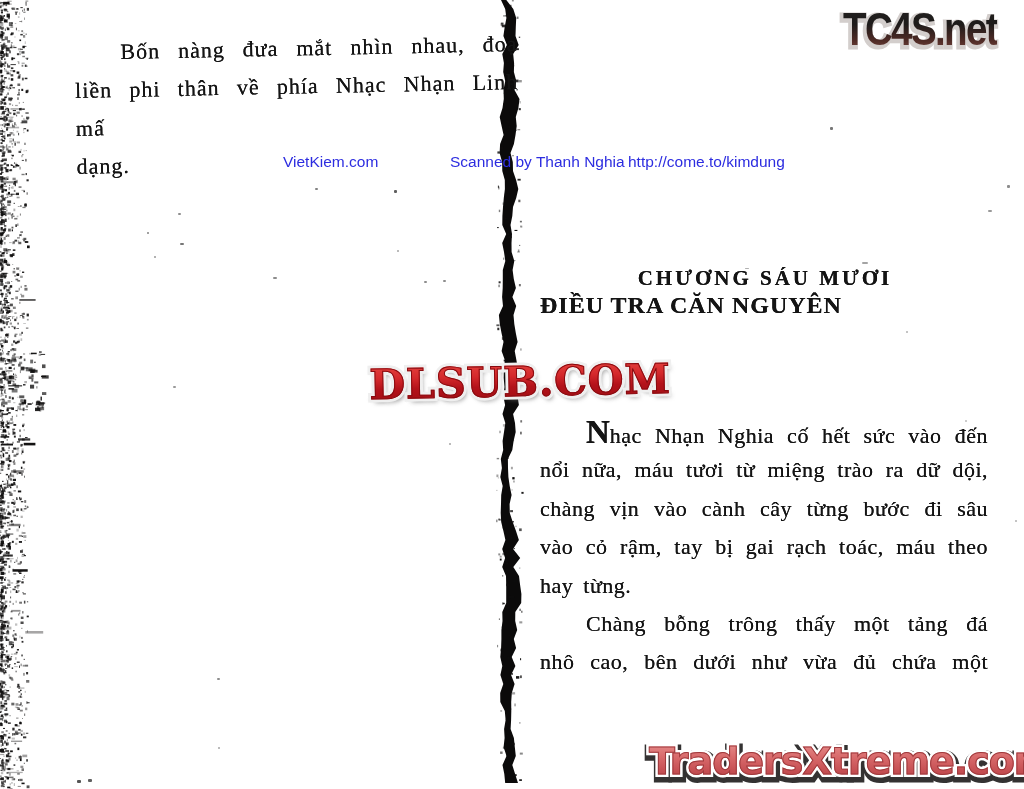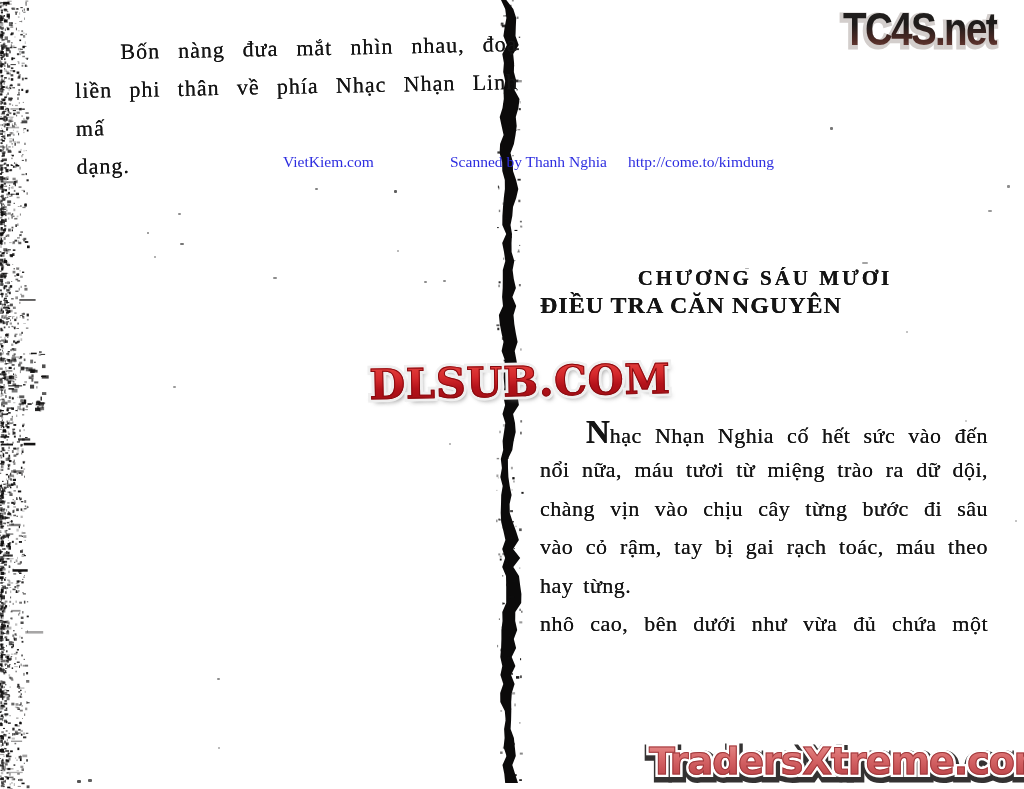--- a/index.html
+++ b/index.html
@@ -15,21 +15,21 @@
     font-size:22px;line-height:38px;letter-spacing:1px;word-spacing:5px;
     transform:rotate(-1.15deg);transform-origin:left top;
     text-shadow:0 0 .45px #1a1a1a;
   }
   .jline{text-align:justify;text-align-last:justify;}
   .indent{padding-left:46px;}
 
   
   #credit-line{
     position:absolute;left:283px;top:153px;width:520px;height:22px;
-    font-family:Liberation Serif, serif;
+    font-family:Liberation Sans, sans-serif;
     font-size:15.5px;color:#2d2de0;
   }
   #credit-line span{position:absolute;top:0;white-space:nowrap;}
   #credit-site{left:0;}
   #credit-scanner{left:135px;margin-left:32px;}
   #credit-url{left:345px;}
 
   
   #chapter-heading{
     position:absolute;left:540px;top:218px;width:450px;
@@ -2111,23 +2111,24 @@
   </div>
 
   <div id="chapter-heading">CHƯƠNG SÁU MƯƠI</div>
   <div id="chapter-title">ĐIỀU TRA CĂN NGUYÊN</div>
 
   <div id="body-text">
     <div class="bline jline indent">
       <span class="dropcap">N</span><span>hạc Nhạn Nghia cố hết sức vào đến</span>
     </div>
     <div class="bline jline">nổi nữa, máu tươi từ miệng trào ra dữ dội,</div>
-    <div class="bline jline">chàng vịn vào chịu cây từng bước đi sâu</div>
+    <div class="bline jline">chàng vịn vào cành cây từng bước đi sâu</div>
     <div class="bline jline">vào cỏ rậm, tay bị gai rạch toác, máu theo</div>
     <div class="bline">hay từng.</div>
+    <div class="bline jline indent">Chàng bỗng trông thấy một tảng đá</div>
     <div class="bline jline">nhô cao, bên dưới như vừa đủ chứa một</div>
   </div>
 
   <div id="wm-tc4s" class="wm-stack">
     <span class="layer back">TC4S.net</span>
     <span class="layer front">TC4S.net</span>
   </div>
 
   <div id="wm-dlsub" class="wm-stack">
     <span class="layer back">DLSUB.COM</span>

